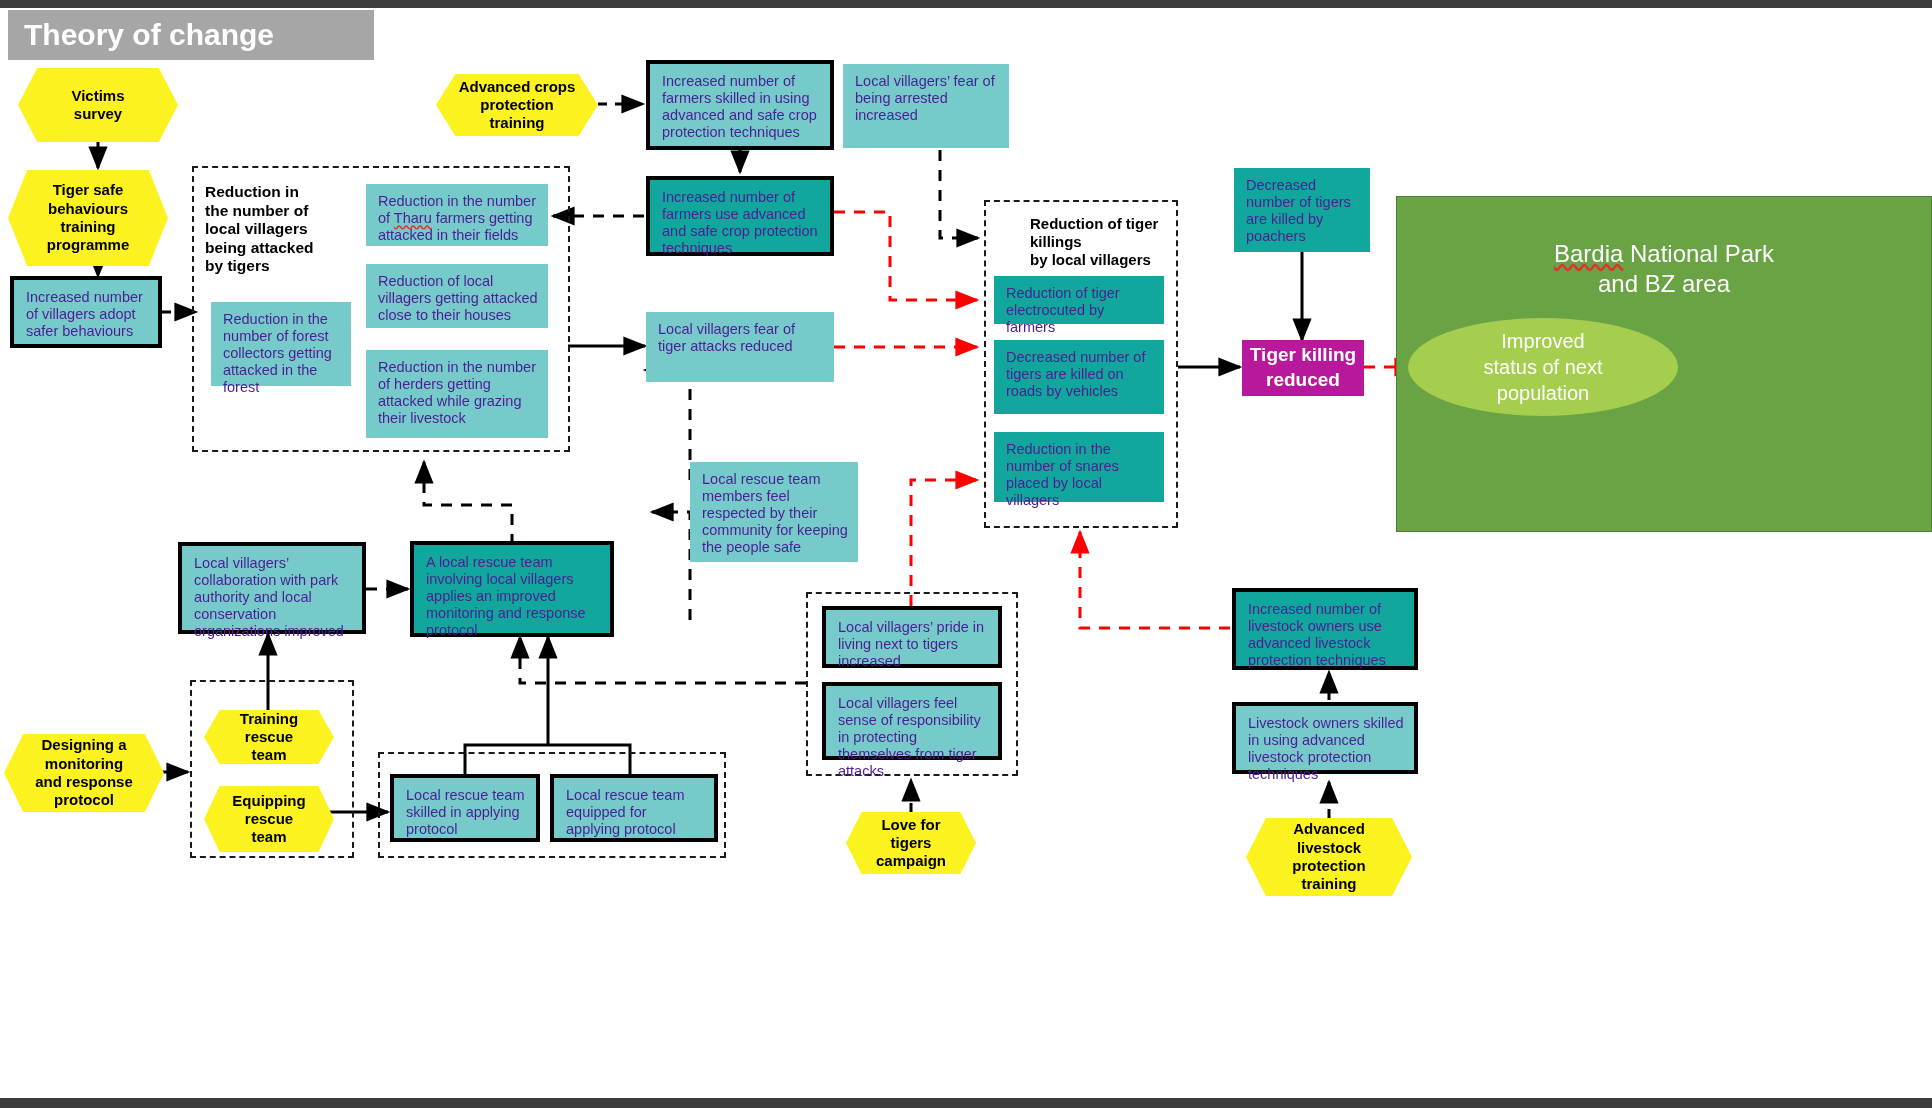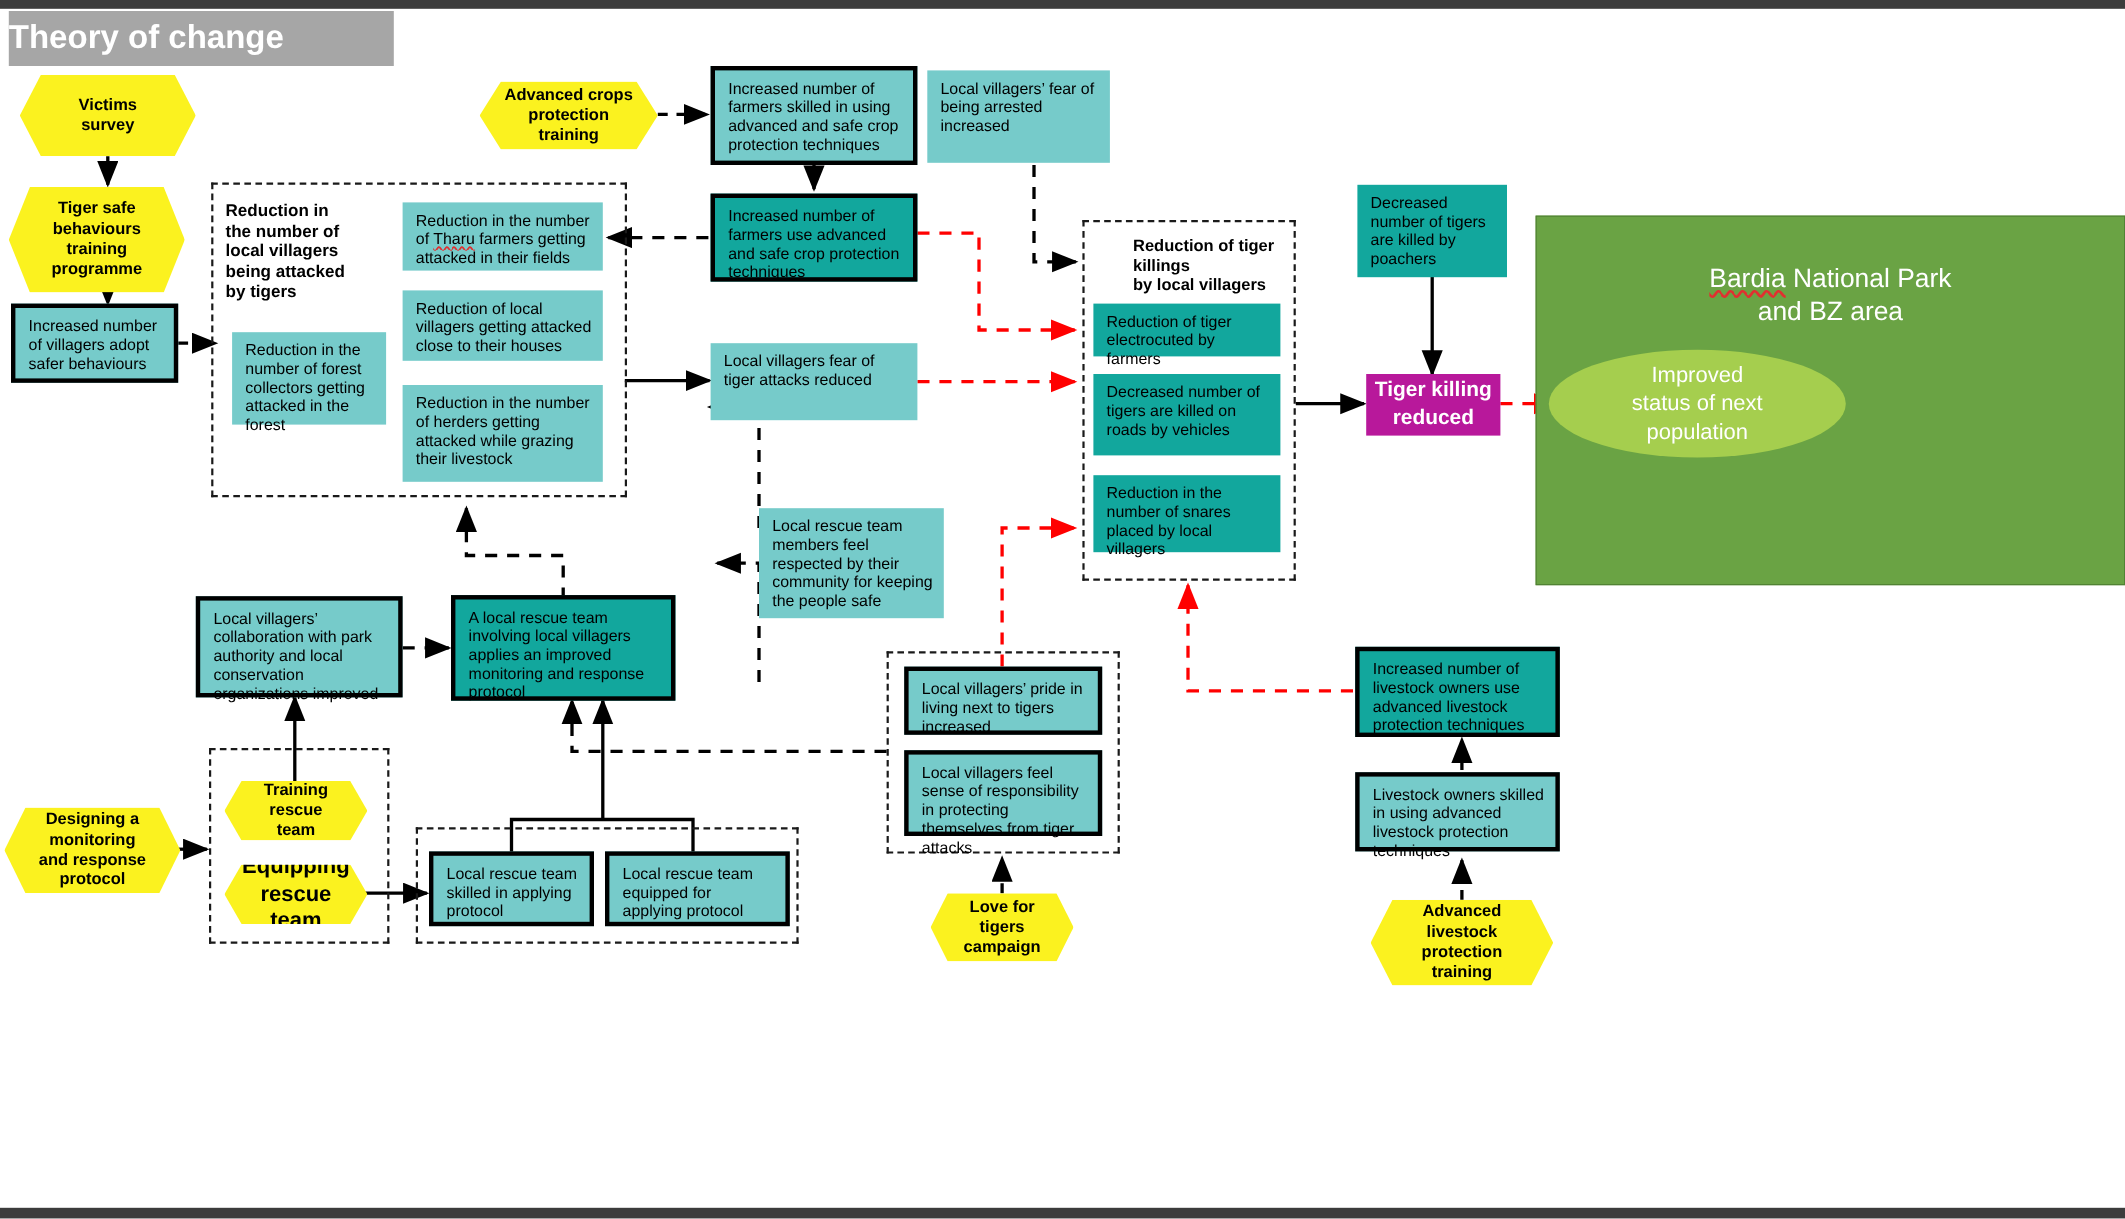--- a/index.html
+++ b/index.html
@@ -1,37 +1,37 @@
 <!DOCTYPE html>
 <html><head>
 <meta charset="utf-8">
 <style>
   html,body{margin:0;padding:0;background:#ffffff;}
   body{font-family:"Liberation Sans",sans-serif;}
   #canvas{position:relative;width:1932px;height:1108px;background:#ffffff;overflow:hidden;}
   #topbar{position:absolute;left:0;top:0;width:1932px;height:8px;background:#3c3c3c;}
   #bottombar{position:absolute;left:0;bottom:0;width:1932px;height:10px;background:#3c3c3c;}
 
-  .node{position:absolute;box-sizing:border-box;color:#000000;
+  .node{position:absolute;box-sizing:border-box;color:#4c1d95;
         font-family:"Liberation Sans",sans-serif;line-height:1.18;}
   .light{background:#76cbca;}
   .dark{background:#12a79d;}
   .bordered{border:4px solid #000000;}
   .node .txt{display:block;padding:9px 10px 6px 12px;}
 
   .hex{position:absolute;background:#fbf21f;color:#000;font-weight:bold;text-align:center;
        display:flex;align-items:center;justify-content:center;
        clip-path:polygon(12% 0%,88% 0%,100% 50%,88% 100%,12% 100%,0% 50%);
        font-family:"Liberation Sans",sans-serif;line-height:1.22;}
 
   .dashbox{position:absolute;border:2px dashed #1a1a1a;box-sizing:border-box;background:transparent;}
   .grouplabel{position:absolute;color:#000;font-weight:bold;font-family:"Liberation Sans",sans-serif;line-height:1.2;}
 
   .titlebar{position:absolute;background:#a6a6a6;color:#ffffff;font-weight:bold;
-            display:flex;align-items:center;font-family:"Liberation Sans",sans-serif;}
+            display:flex;align-items:center;padding-left:16px;font-family:"Liberation Sans",sans-serif;}
 
   .greenpanel{position:absolute;background:#6aa344;border:1px solid #4f7f33;box-sizing:border-box;}
   .greenpanel .gtitle{position:absolute;left:0;right:0;top:42px;text-align:center;color:#fff;
                       font-size:24px;line-height:1.25;font-family:"Liberation Sans",sans-serif;}
   .ellipse{position:absolute;background:#a5ce4e;border-radius:50%;color:#ffffff;text-align:center;
            display:flex;align-items:center;justify-content:center;font-size:20px;line-height:1.3;
            font-family:"Liberation Sans",sans-serif;}
   .magenta{position:absolute;background:#b8189b;color:#ffffff;text-align:center;font-weight:bold;
            display:flex;align-items:center;justify-content:center;font-size:19px;line-height:1.3;
            font-family:"Liberation Sans",sans-serif;}
@@ -151,21 +151,21 @@
 
   <div class="hex" style="left:4px;top:734px;width:160px;height:78px;font-size:15px;white-space:pre-line;">Designing a
 monitoring
 and response
 protocol</div>
 
   <div class="hex" style="left:204px;top:710px;width:130px;height:54px;font-size:15px;white-space:pre-line;">Training
 rescue
 team</div>
 
-  <div class="hex" style="left:204px;top:786px;width:130px;height:54px;font-size:20px;white-space:pre-line;text-align:center;">Equipping
+  <div class="hex" style="left:204px;top:786px;width:130px;height:66px;font-size:15px;white-space:pre-line;text-align:center;">Equipping
 rescue
 team</div>
 
   <div class="hex" style="left:846px;top:812px;width:130px;height:62px;font-size:15px;white-space:pre-line;">Love for
 tigers
 campaign</div>
 
   <div class="hex" style="left:1246px;top:818px;width:166px;height:78px;font-size:15px;white-space:pre-line;">Advanced
 livestock
 protection

